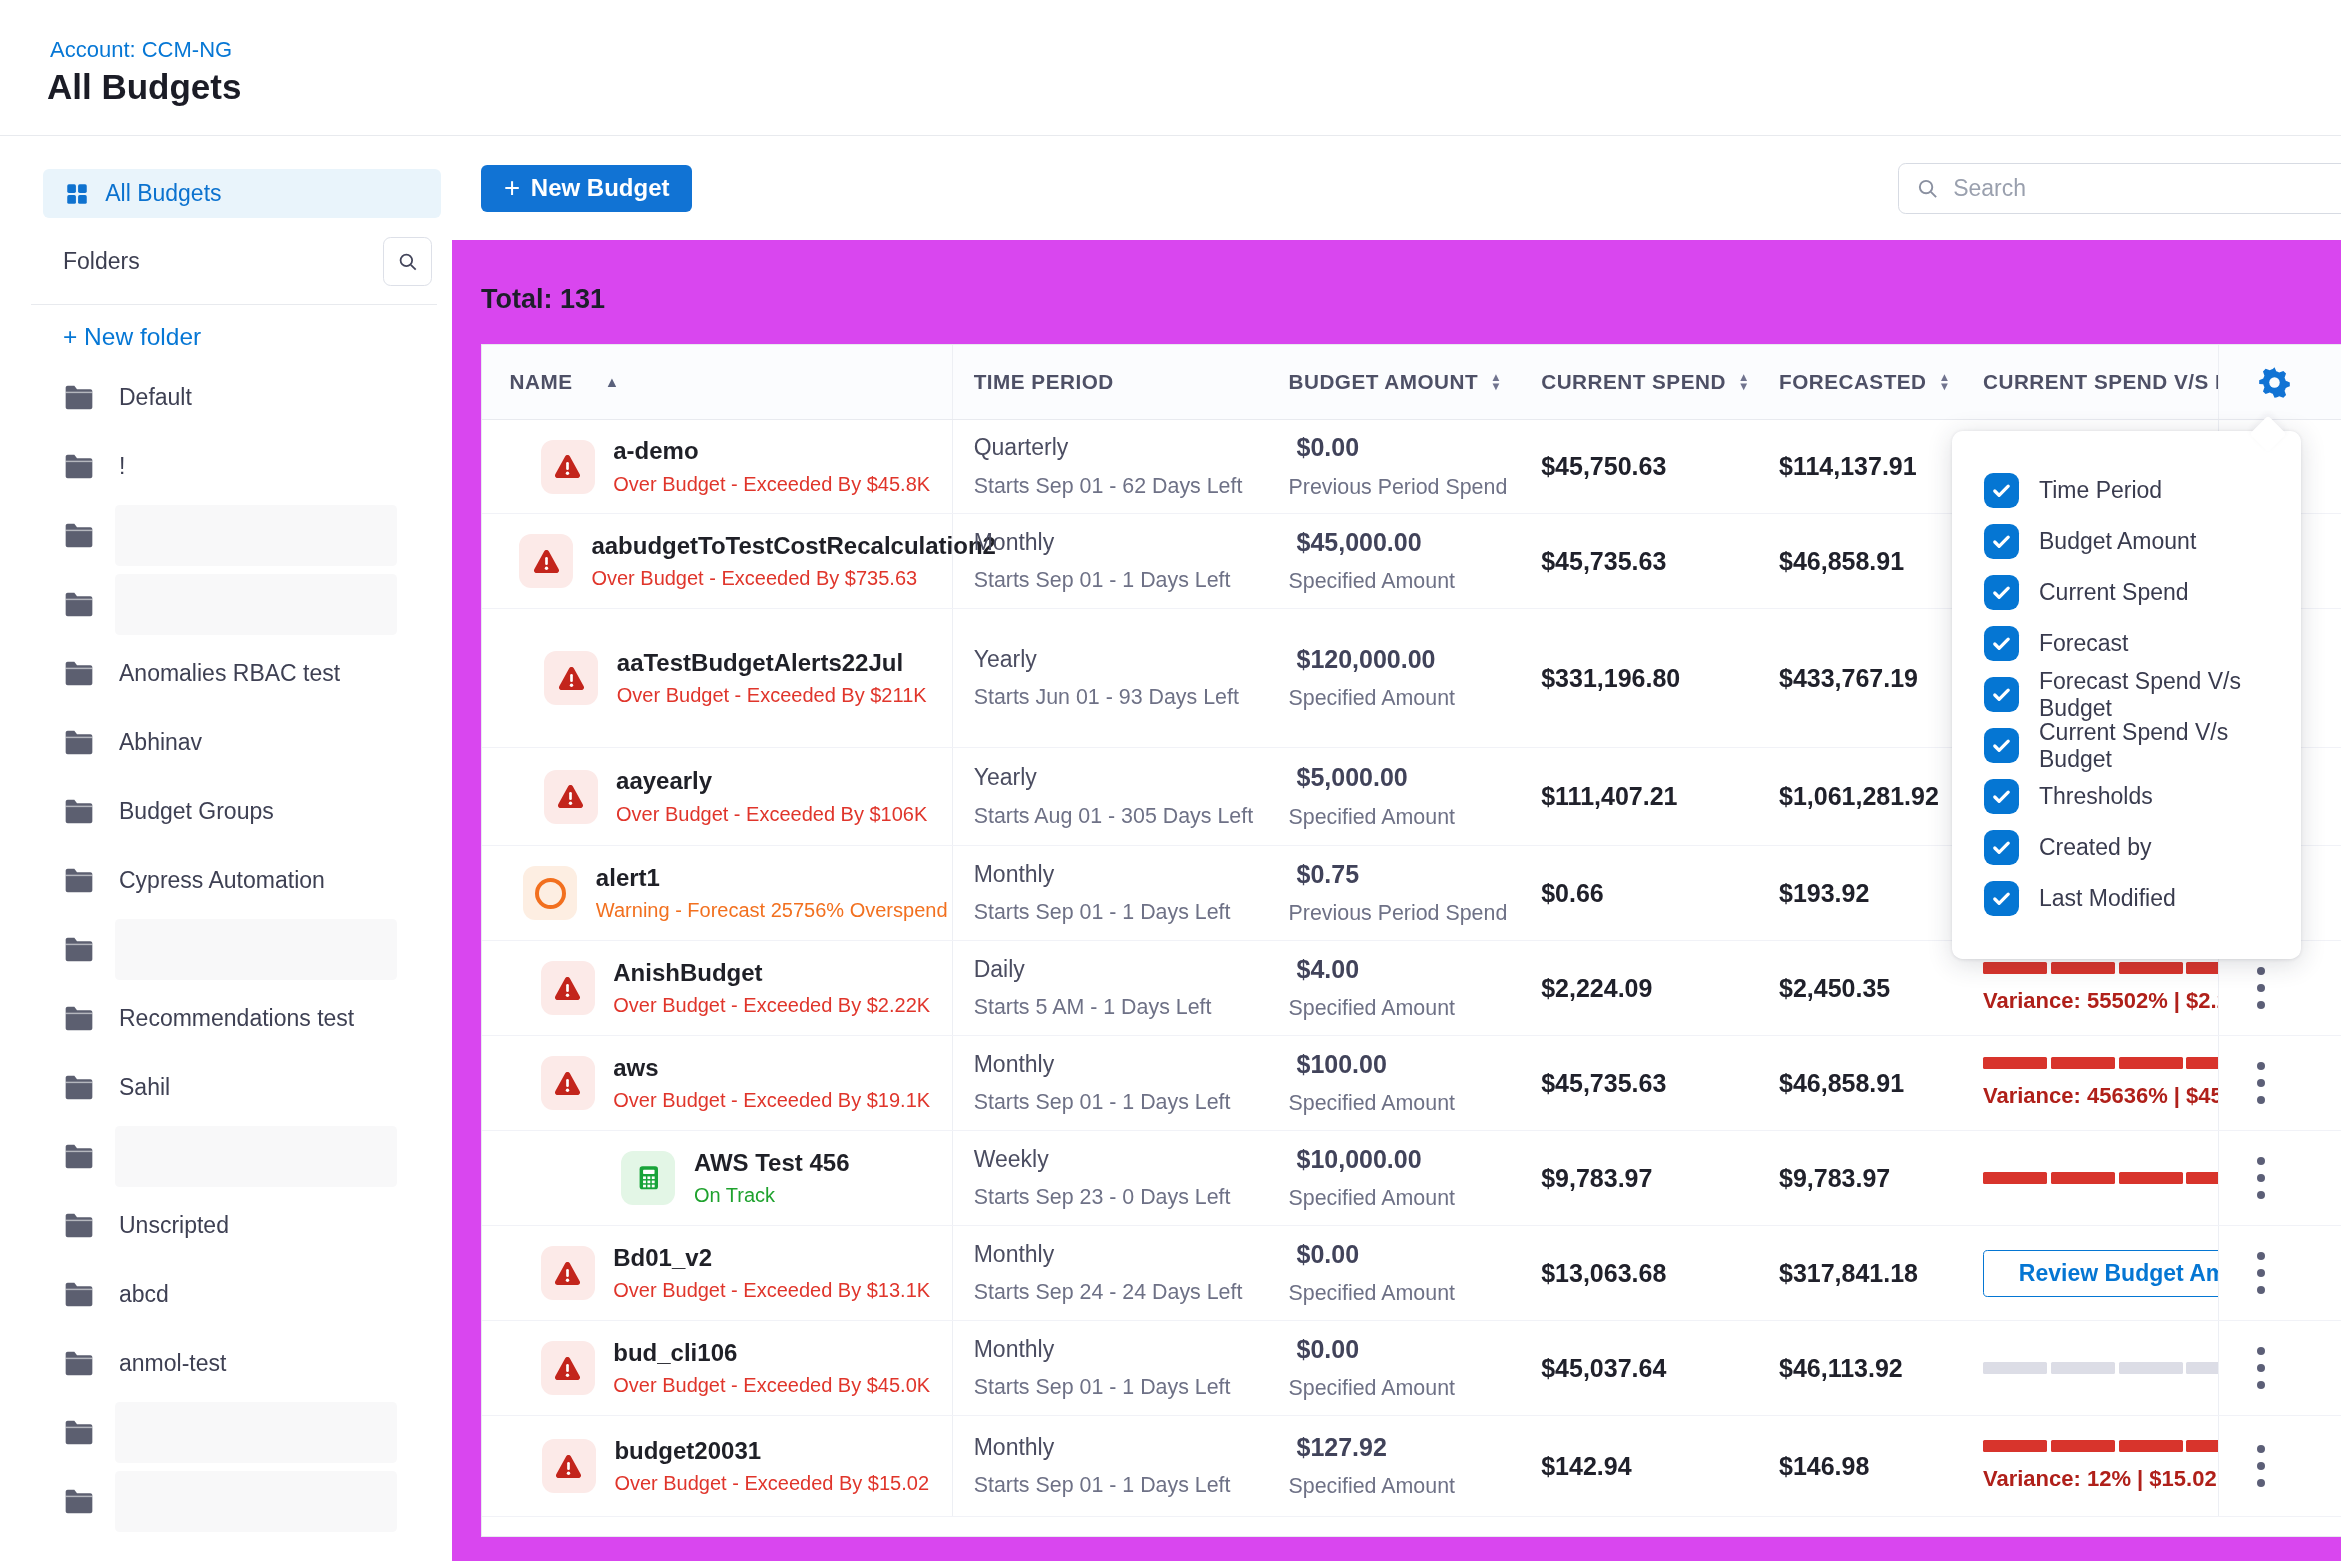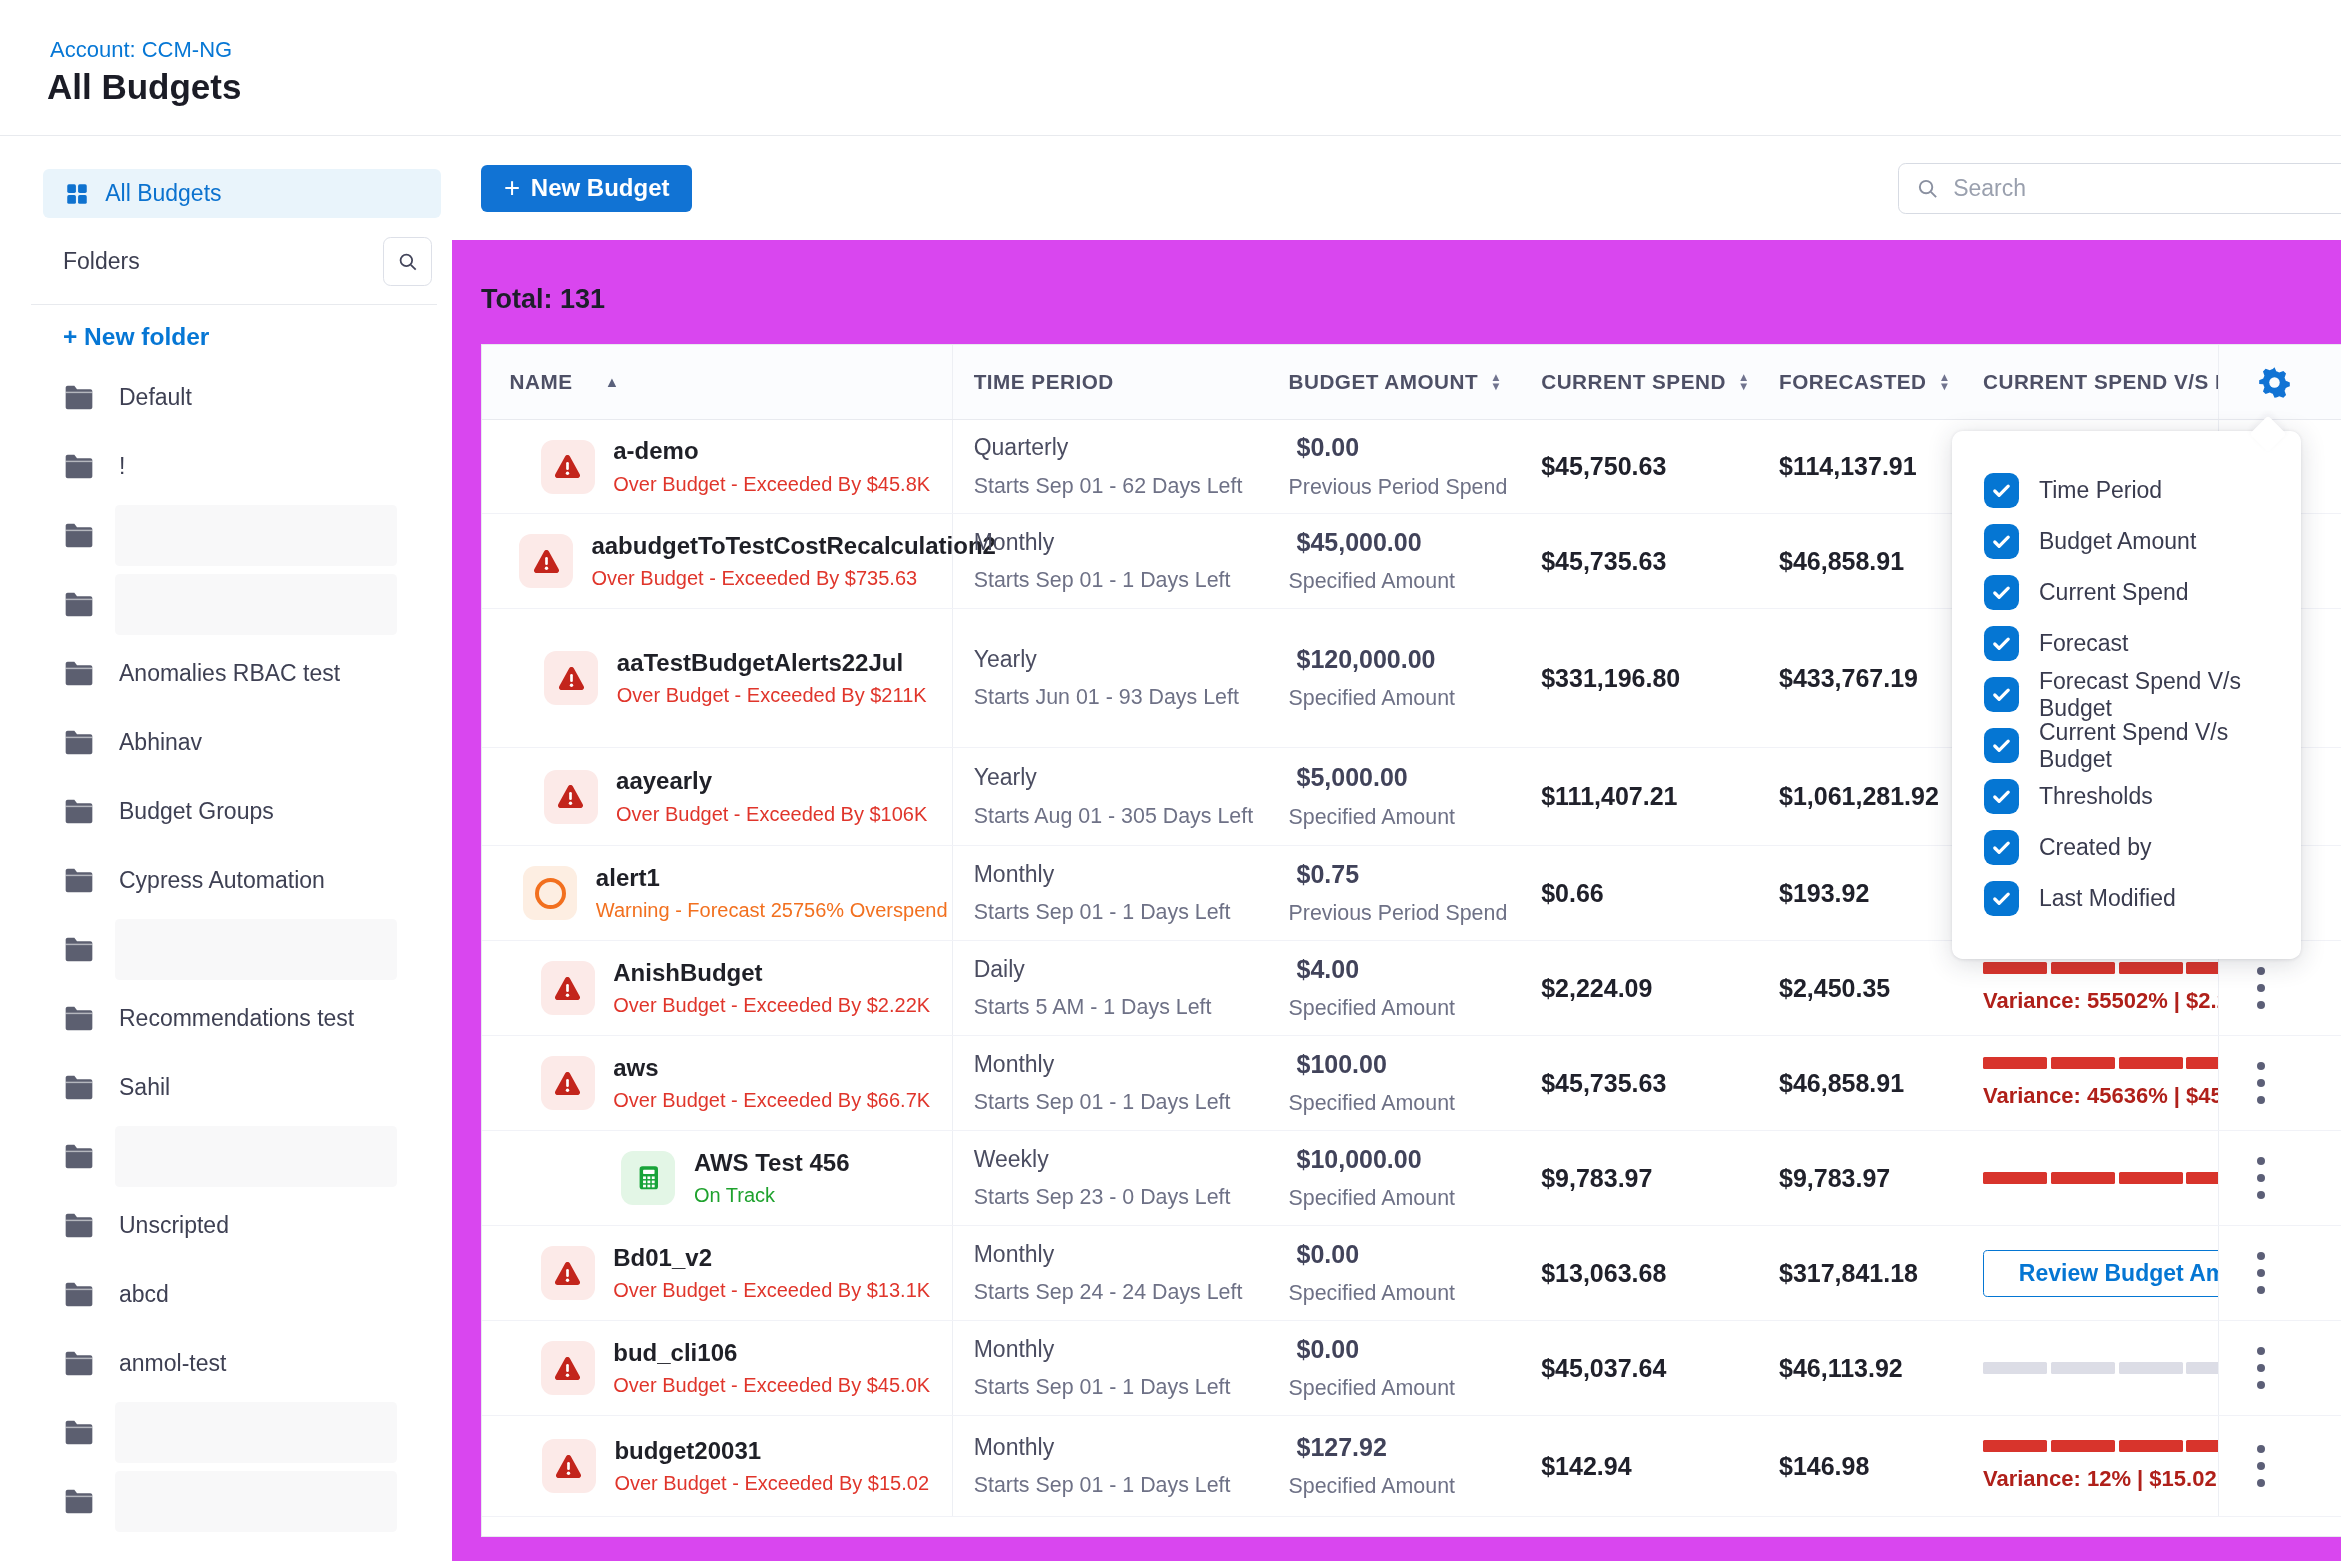--- a/index.html
+++ b/index.html
@@ -10,21 +10,21 @@
   .account-link{position:absolute;left:50px;top:37px;font-size:22px;color:#0677d5;cursor:pointer;}
   .page-title{position:absolute;left:47px;top:67px;font-size:35px;font-weight:bold;color:#1b1c26;}
   
   .sidebar{position:absolute;left:31px;top:137px;width:421px;height:1398px;border-right:1.5px solid #e7e9ee;background:#fff;}
   .all-budgets-item{margin:32px 10.7px 0 11.5px;height:49px;border-radius:6.1px;background:#e9f4fb;display:flex;align-items:center;padding-left:21.4px;cursor:pointer;}
   .all-budgets-item .lbl{margin-left:15.3px;font-size:23px;color:#0b72cf;font-weight:500;}
   .folders-header{margin-top:18.4px;padding:0 20px 0 32px;height:51px;display:flex;align-items:center;justify-content:space-between;}
   .folders-label{font-size:23px;color:#3c3e50;}
   .folder-search-btn{width:47px;height:47px;border:1.5px solid #dde0e8;border-radius:7.7px;background:#fff;display:flex;align-items:center;justify-content:center;color:#42445a;cursor:pointer;}
   .sb-divider{margin:17px 15.3px 0 0;border-top:1.5px solid #e8eaee;}
-  .new-folder{margin-top:12.2px;height:38px;display:flex;align-items:center;padding-left:32px;font-size:24.5px;font-weight:bold;color:#0677d5;cursor:pointer;}
+  .new-folder{margin-top:12.2px;height:38px;display:flex;align-items:center;padding-left:32px;font-size:24.5px;font-weight:normal;color:#0677d5;cursor:pointer;}
   .folder-list{margin-top:7.7px;}
   .folder-item{height:69px;display:flex;align-items:center;padding-left:32px;cursor:pointer;}
   .folder-item .fname{margin-left:24px;font-size:23px;color:#3e4053;}
   .folder-item .redacted{margin-left:20px;width:282px;height:61px;background:#f8f8f9;border-radius:4.6px;}
   
   .main{position:absolute;left:452px;top:137px;width:1890px;height:1424px;background:#fff;}
   .toolbar{position:relative;height:103px;background:#fff;}
   .new-budget-btn{position:absolute;left:29px;top:27.6px;height:47px;padding:0 23px;background:#1173d4;border:none;border-radius:6.1px;
      color:#fff;font-size:24px;font-weight:bold;font-family:inherit;display:flex;align-items:center;gap:10.7px;cursor:pointer;}
   .search-box{position:absolute;left:1446px;top:26px;width:490px;height:49px;border:1.5px solid #d7dbe3;border-radius:7.7px;background:#fff;display:flex;align-items:center;}
@@ -595,21 +595,21 @@
       <span class="sicon v-over">
         <svg class="ic-over" width="29" height="29" viewBox="0 0 24 24" style="">
                     <path fill="#c3251c" d="M12 2.5c.8 0 1.5.4 1.9 1.1l8.2 14.8c.8 1.4-.2 3.1-1.9 3.1H3.8c-1.7 0-2.7-1.7-1.9-3.1L10.1 3.6c.4-.7 1.1-1.1 1.9-1.1z"></path>
                     <rect x="10.9" y="8.3" width="2.2" height="6.6" rx="1.1" fill="#fff"></rect>
                     <circle cx="12" cy="17.6" r="1.4" fill="#fff"></circle>
                   </svg>
 
       </span>
       <span class="nwrap">
         <span class="bname">aws</span>
-        <span class="bstatus">Over Budget - Exceeded By $66.7K</span>
+        <span class="bstatus">Over Budget - Exceeded By $19.1K</span>
       </span>
     </div>
     <div class="cell c-time">
       <span class="l1">Monthly</span>
       <span class="l2">Starts Sep 01 - 1 Days Left</span>
     </div>
     <div class="cell c-budget">
       <span class="l1b">$100.00</span>
       <span class="l2">Specified Amount</span>
     </div>

